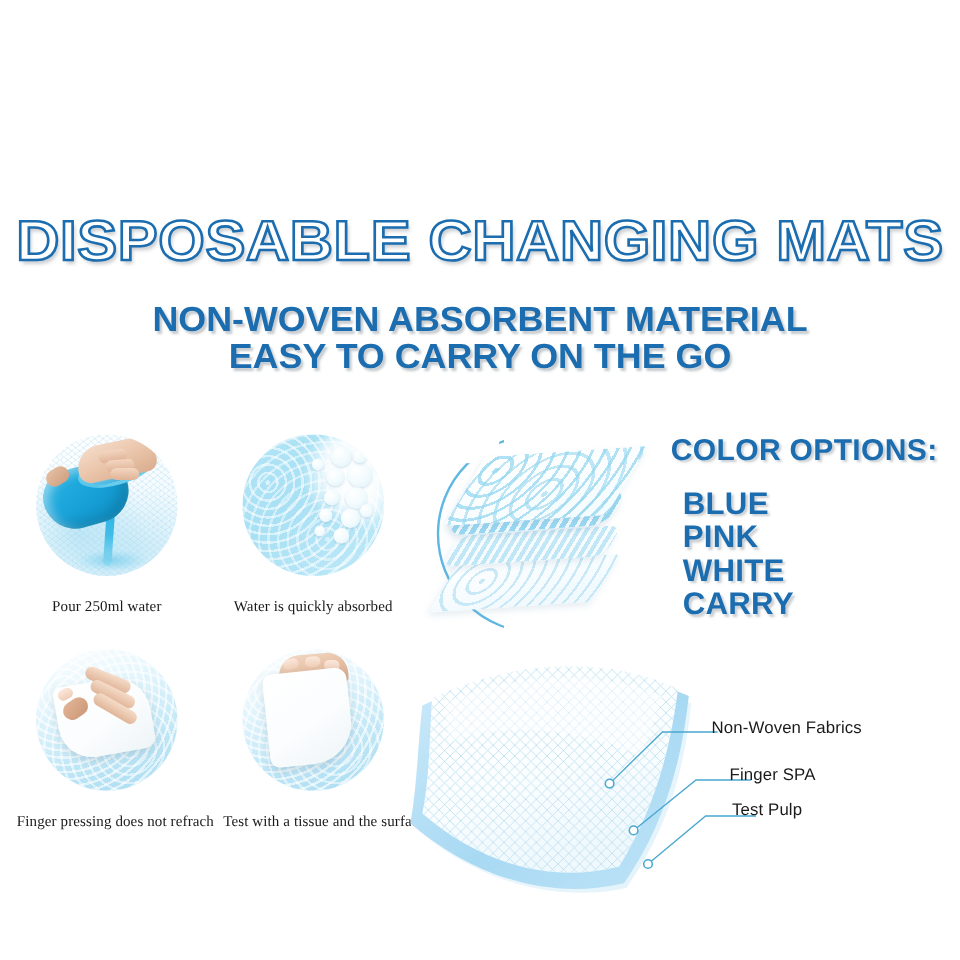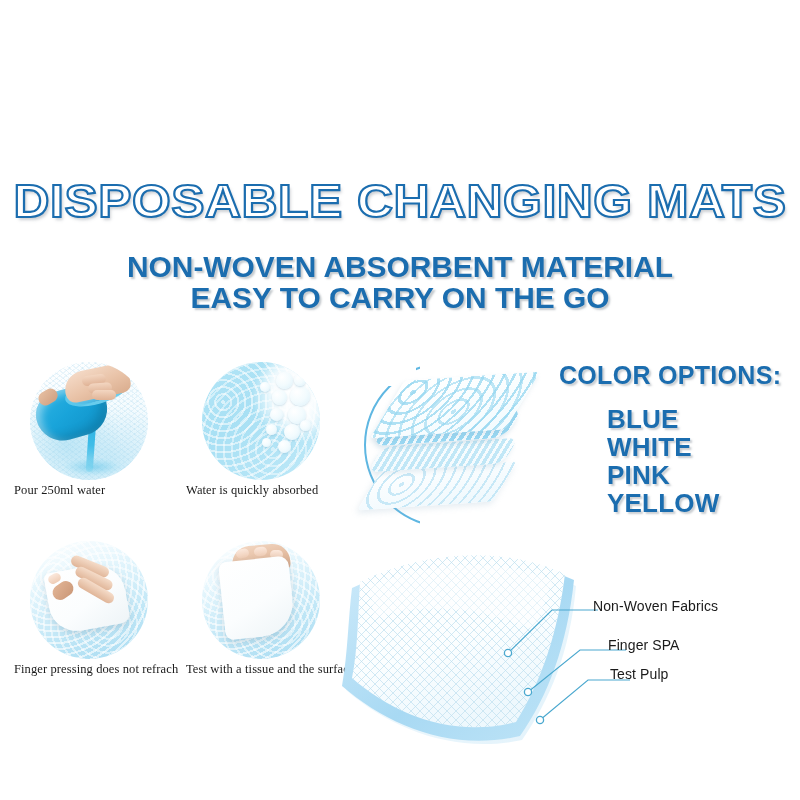--- a/index.html
+++ b/index.html
@@ -77,38 +77,39 @@
     position: absolute;
     left: 569px;
     top: 405px;
     font-weight: bold;
     font-size: 26px;
     line-height: 28px;
     color: #1b6daf;
     text-shadow: 2px 2px 2px rgba(150,158,166,0.5);
     letter-spacing: 0.2px;
   }
-  .color-list span { display: block; margin-left: 38px; }
+  .color-list span { display: block; }
 
   
   .feature {
     position: absolute;
     width: 150px;
   }
   .circle {
     position: relative;
     width: 118px;
     height: 118px;
     margin: 0 auto;
     border-radius: 50%;
     overflow: hidden;
     background: #ffffff;
   }
   .caption {
-    margin-top: 3px;
+    margin-top: 18px;
+    text-align: center;
     font-family: "Liberation Serif", serif;
     font-size: 12.5px;
     color: #1a1a1a;
     white-space: nowrap;
     letter-spacing: 0.1px;
   }
 
   .f1 { left: 14px;  top: 362px; }
   .f2 { left: 186px; top: 362px; }
   .f3 { left: 356px; top: 356px; width: 196px; }
@@ -344,23 +345,23 @@
   <div class="headline">DISPOSABLE CHANGING MATS</div>
 
   <div class="subtitle">
     <span class="l1">NON-WOVEN ABSORBENT MATERIAL</span>
     <span class="l2">EASY TO CARRY ON THE GO</span>
   </div>
 
   <div class="color-heading">COLOR OPTIONS:</div>
   <div class="color-list">
     <span>BLUE</span>
+    <span>PINK</span>
     <span>WHITE</span>
-    <span>PINK</span>
-    <span>YELLOW</span>
+    <span>CARRY</span>
   </div>
 
   <div class="feature f1">
     <div class="circle">
       <div class="tex-fabric-light"></div>
       <div class="splash"></div>
       <div class="pour-stream"></div>
       <div class="jug"></div>
       <div class="jug-rim"></div>
       <div class="hand-a"></div>

